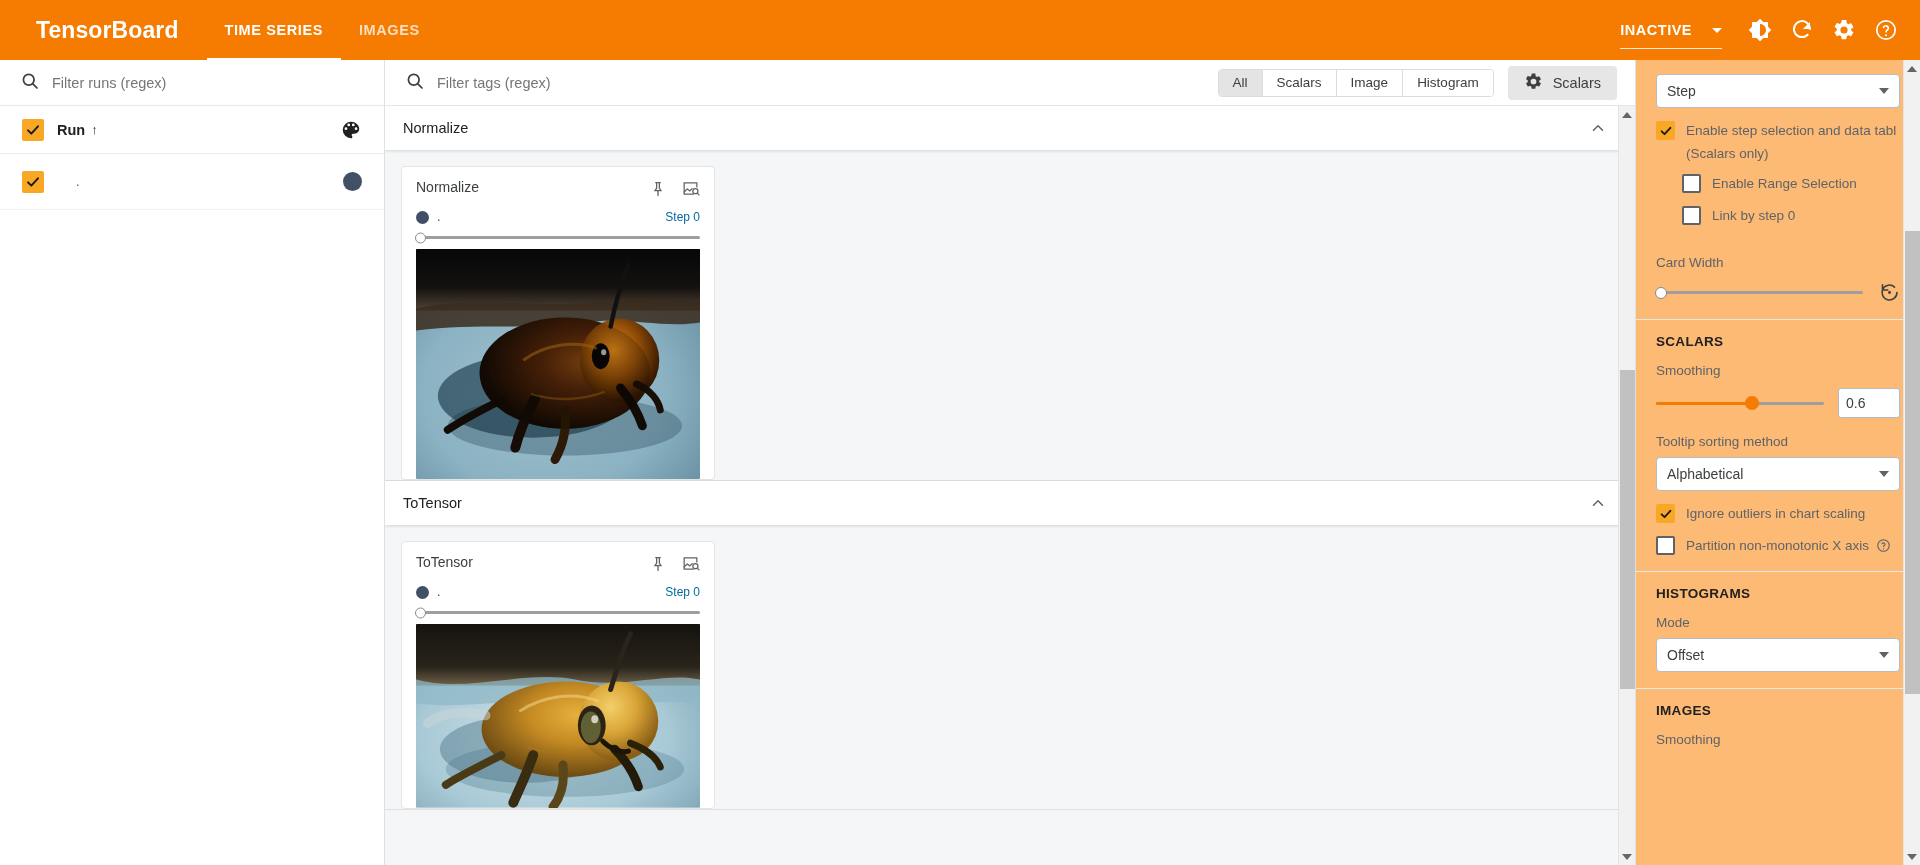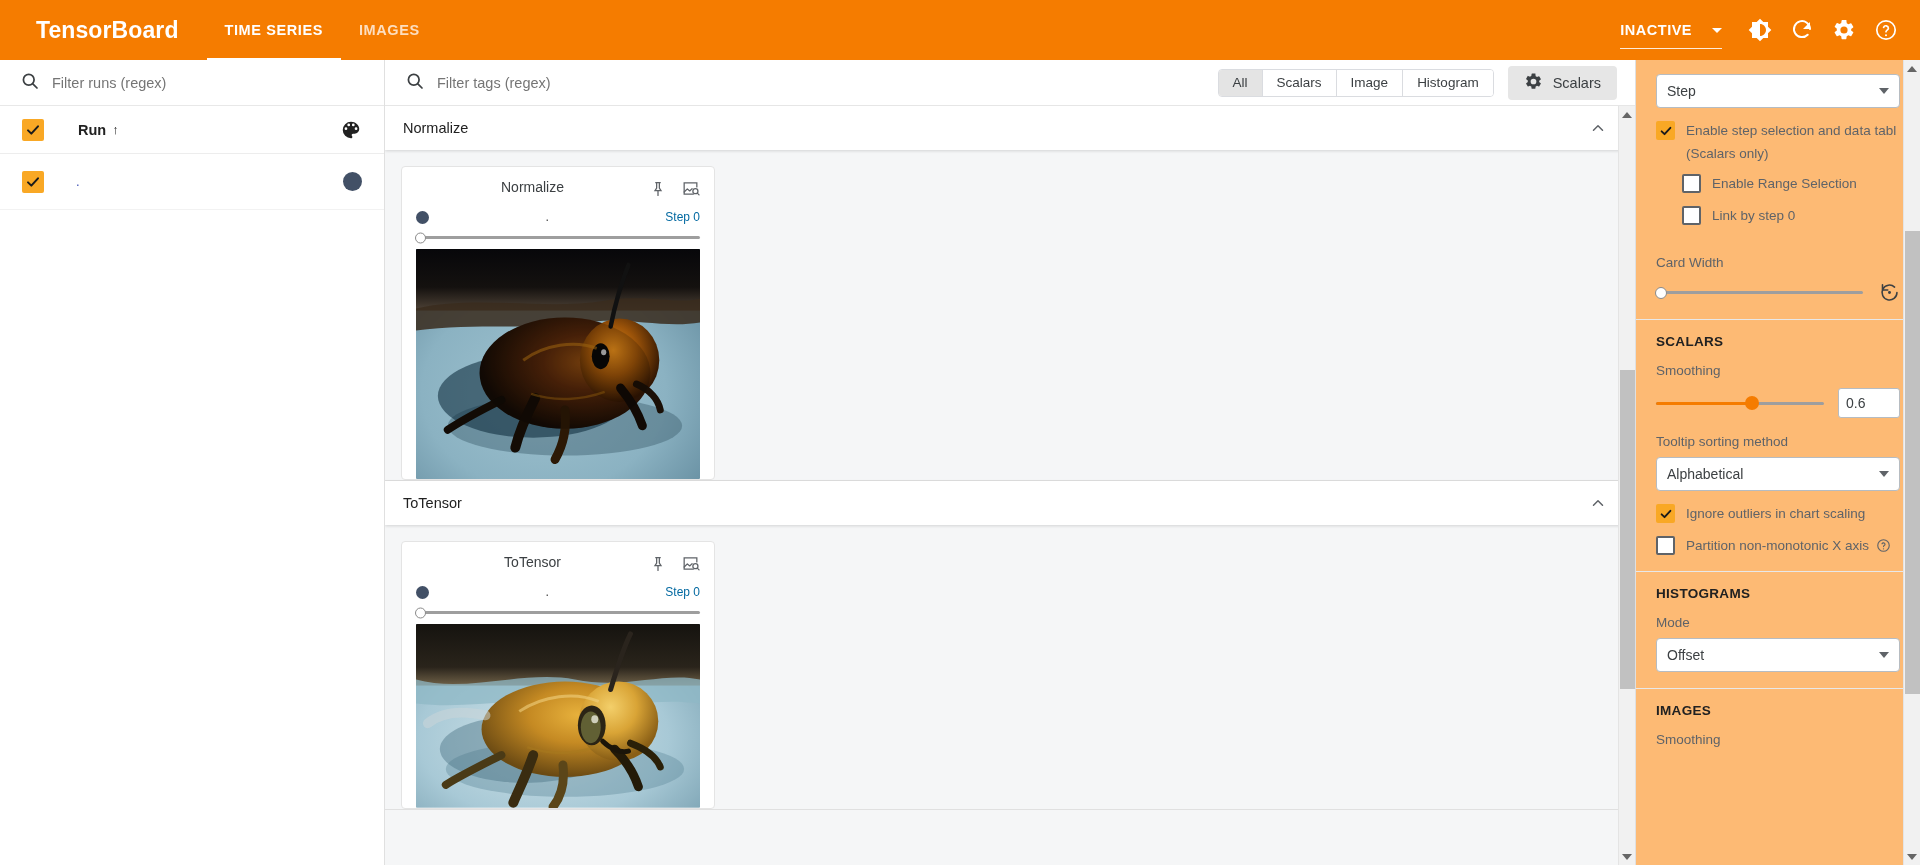--- a/index.html
+++ b/index.html
@@ -80,21 +80,21 @@
     border-bottom: 1px solid #ededed;
   }
   .cbx {
     width: 22px; height: 22px; flex: 0 0 22px; border-radius: 2px;
     display: flex; align-items: center; justify-content: center;
   }
   .cbx.checked { background: #f9a825; }
   .cbx.checked.amber { background: #f9a825; }
   .cbx svg { display: block; }
   .runs-head-label {
-    margin-left: 34px; font-size: 14.5px; font-weight: 700; color: #212121;
+    margin-left: 13px; font-size: 14.5px; font-weight: 700; color: #212121;
     display: flex; align-items: center; gap: 6px;
   }
   .sort-arrow { font-size: 13px; color: #212121; }
   .head-spacer { flex: 1 1 auto; }
   .palette-icon { cursor: pointer; display: flex; align-items: center; }
   .run-row {
     height: 56px; display: flex; align-items: center; padding: 0 22px;
     border-bottom: 1px solid #f2f2f2;
   }
   .run-name { margin-left: 32px; font-size: 13px; color: #3f51b5; }
@@ -139,21 +139,21 @@
 
   
   .cards-scroll {
     flex: 1 1 auto; min-height: 0; overflow: hidden;
     position: relative; display: flex;
   }
   .cards-inner { flex: 1 1 auto; min-width: 0; overflow: hidden; }
 
   .group {
     background: #fff; border-bottom: 1px solid #e0e0e0;
-    position: relative; z-index: 2; text-align: center;
+    position: relative; z-index: 2;
   }
   .group-header {
     height: 44px; display: flex; align-items: center;
     padding: 0 18px 0 18px; background: #fff;
     box-shadow: 0 1px 3px rgba(0,0,0,.14);
     position: relative; z-index: 3;
   }
   .group-title { font-size: 14.5px; color: #212121; }
   .group-spacer { flex: 1 1 auto; }
   .chev-up { display: flex; align-items: center; cursor: pointer; padding-right: 10px; }

